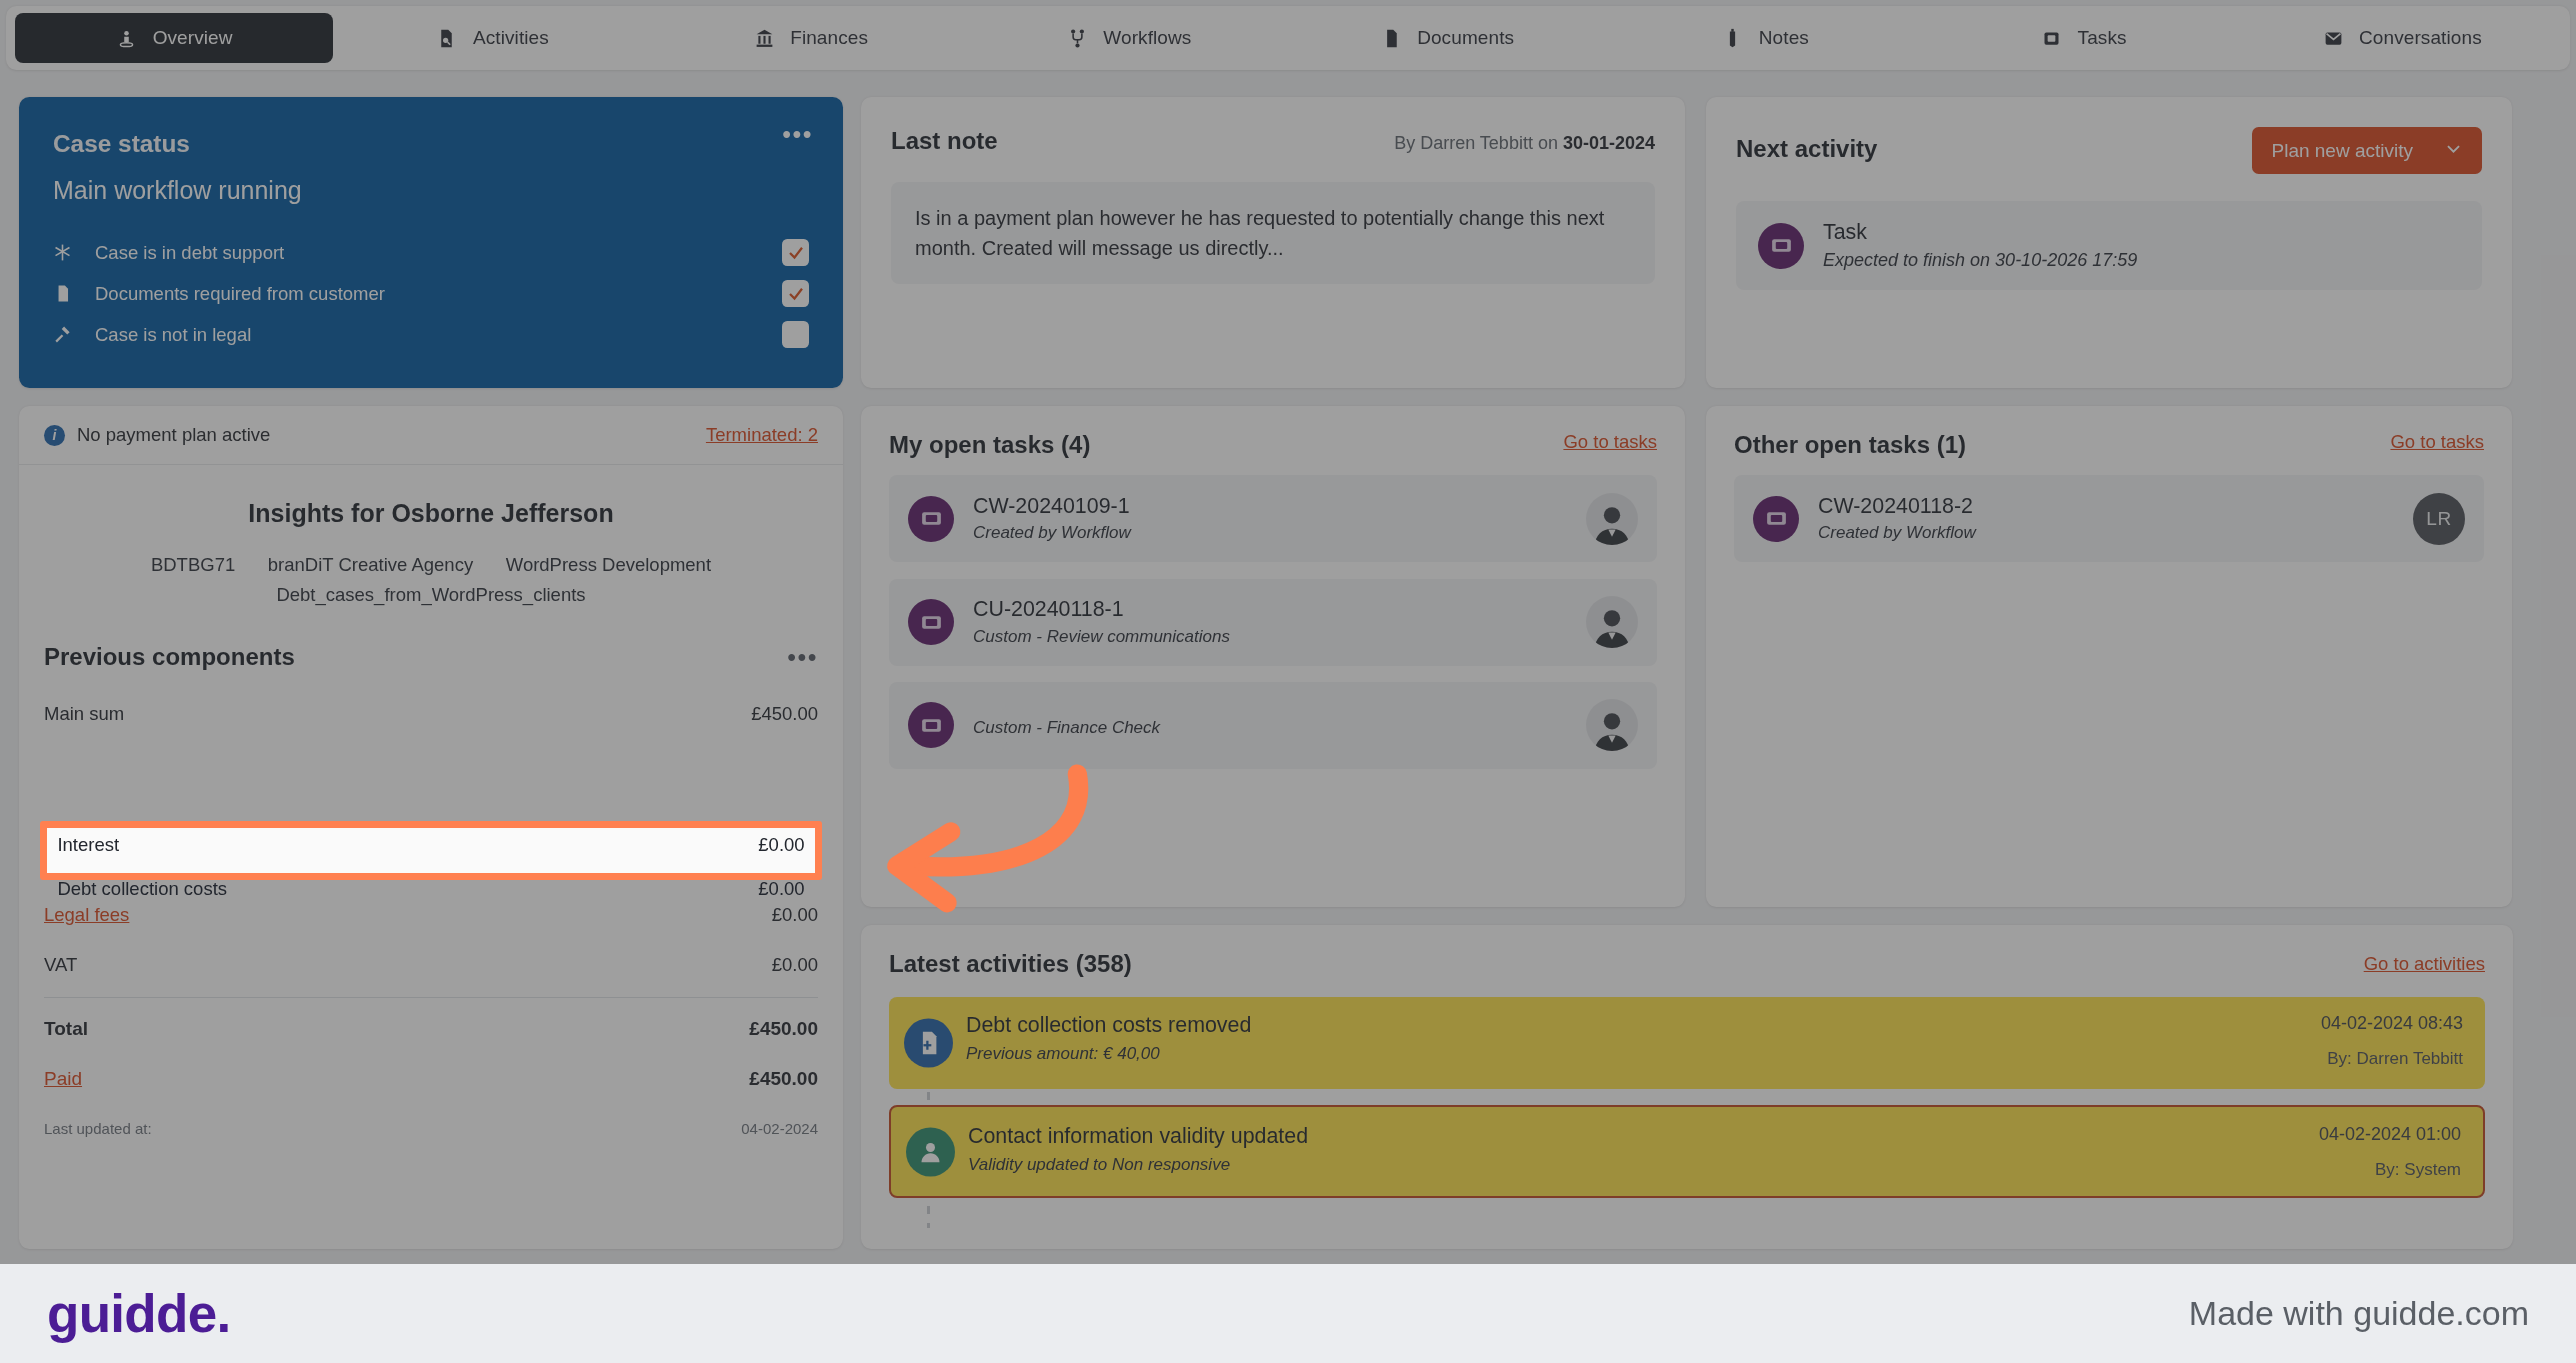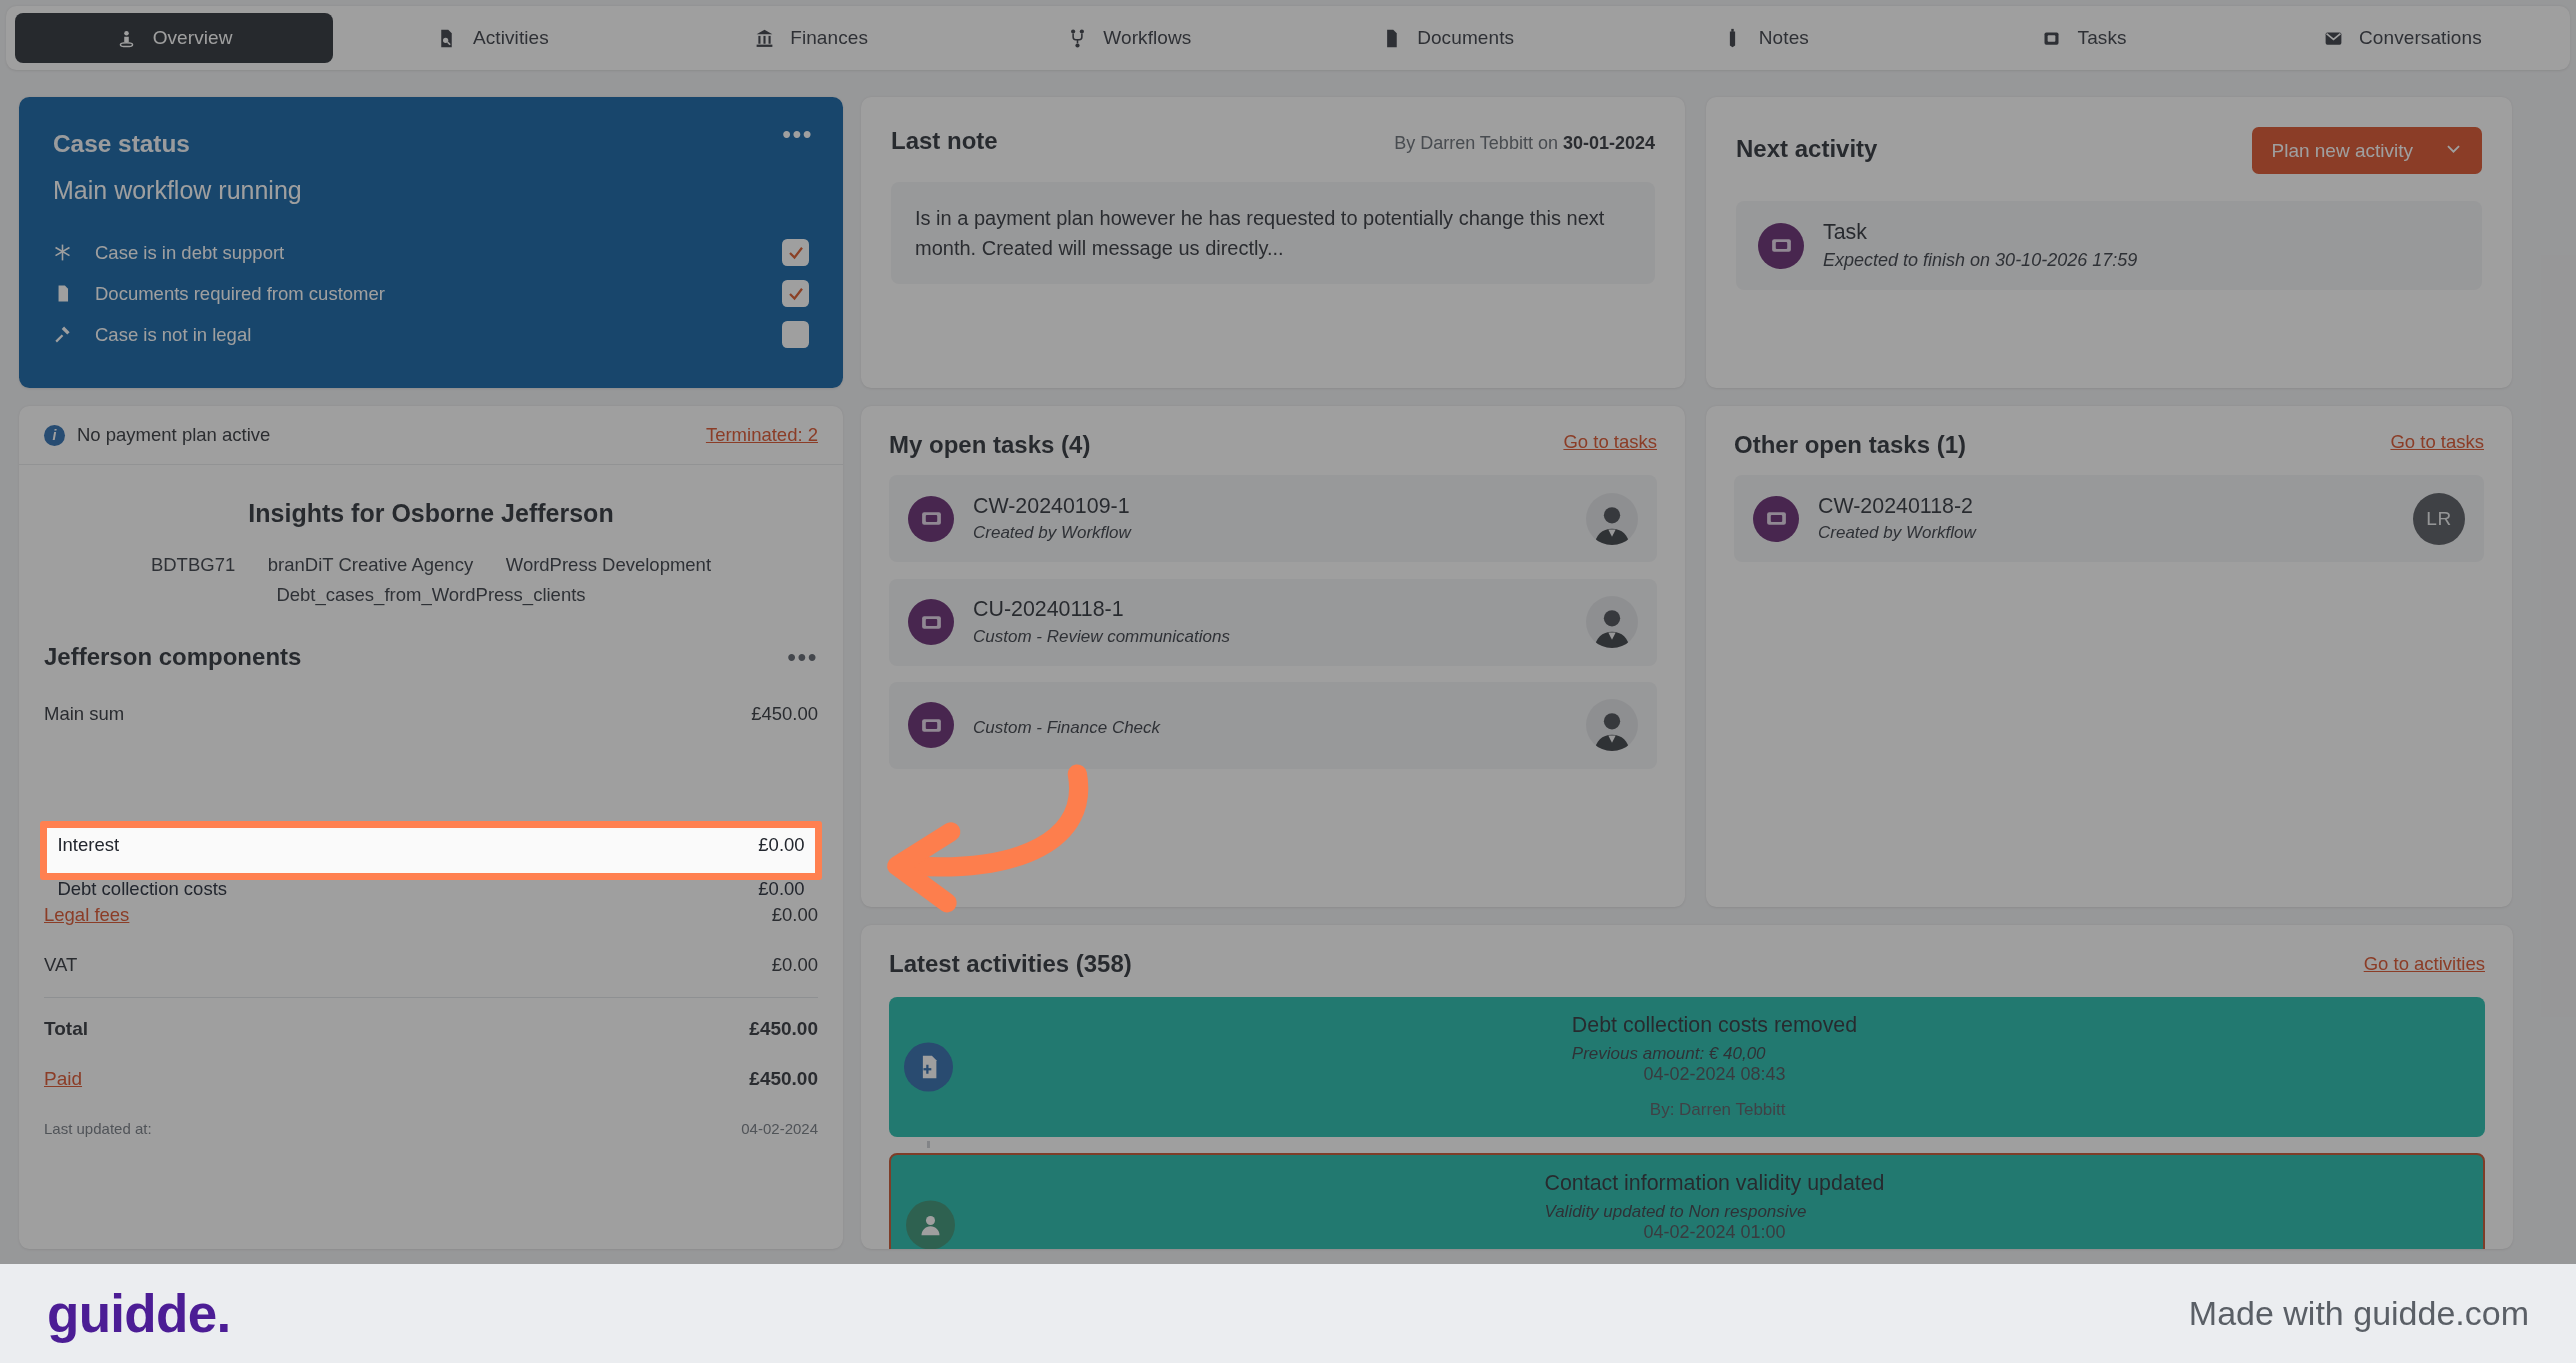--- a/index.html
+++ b/index.html
@@ -225,26 +225,25 @@
   .acts-head { display: flex; align-items: center; }
   .acts-head h3 { font-size: 24px; font-weight: 700; color: #1d222b; flex: 1; }
   .timeline { position: relative; margin-top: 19px; }
   .tl-line {
     position: absolute; left: 38px; top: 30px; bottom: -30px;
     width: 3px;
     background: repeating-linear-gradient(to bottom, #c8ccd2 0 7.4px, transparent 7.4px 16.3px);
   }
   .act-item {
     position: relative;
-    background: #14b8a6; border-radius: 8.1px;
+    background: #fde047; border-radius: 8.1px;
     padding: 16.3px 22px 16.3px 77px;
     min-height: 92px;
-    display: flex; align-items: center;
+    display: flex; align-items: flex-start;
     margin-bottom: 16.3px;
-    flex-direction: column;
   }
   .act-item .circ {
     position: absolute; left: 15px; top: 50%; transform: translateY(-50%);
     width: 49px; height: 49px; border-radius: 50%;
     display: flex; align-items: center; justify-content: center;
   }
   .act-item .circ svg { width: 27px; height: 27px; fill: #fff; }
   .act-item .c-blue { background: #2060a6; }
   .act-item .c-green { background: #2b8a6b; }
   .act-left { flex: 1; }
@@ -455,21 +454,21 @@
         </div>
 
         <div class="ins-head">
           <h2>Insights for Osborne Jefferson</h2>
           <div class="ins-tags">
             <span>BDTBG71</span><span>branDiT Creative Agency</span><span>WordPress Development</span><br><span>Debt_cases_from_WordPress_clients</span>
           </div>
         </div>
 
         <div class="fin-head">
-          <h3>Jefferson components</h3>
+          <h3>Previous components</h3>
           <span class="dots">•••</span>
         </div>
 
         <div class="fin-rows">
 
           <div class="fin-row">
             <span class="lbl">Main sum</span>
             <span class="val">£450.00</span>
           </div>
 

